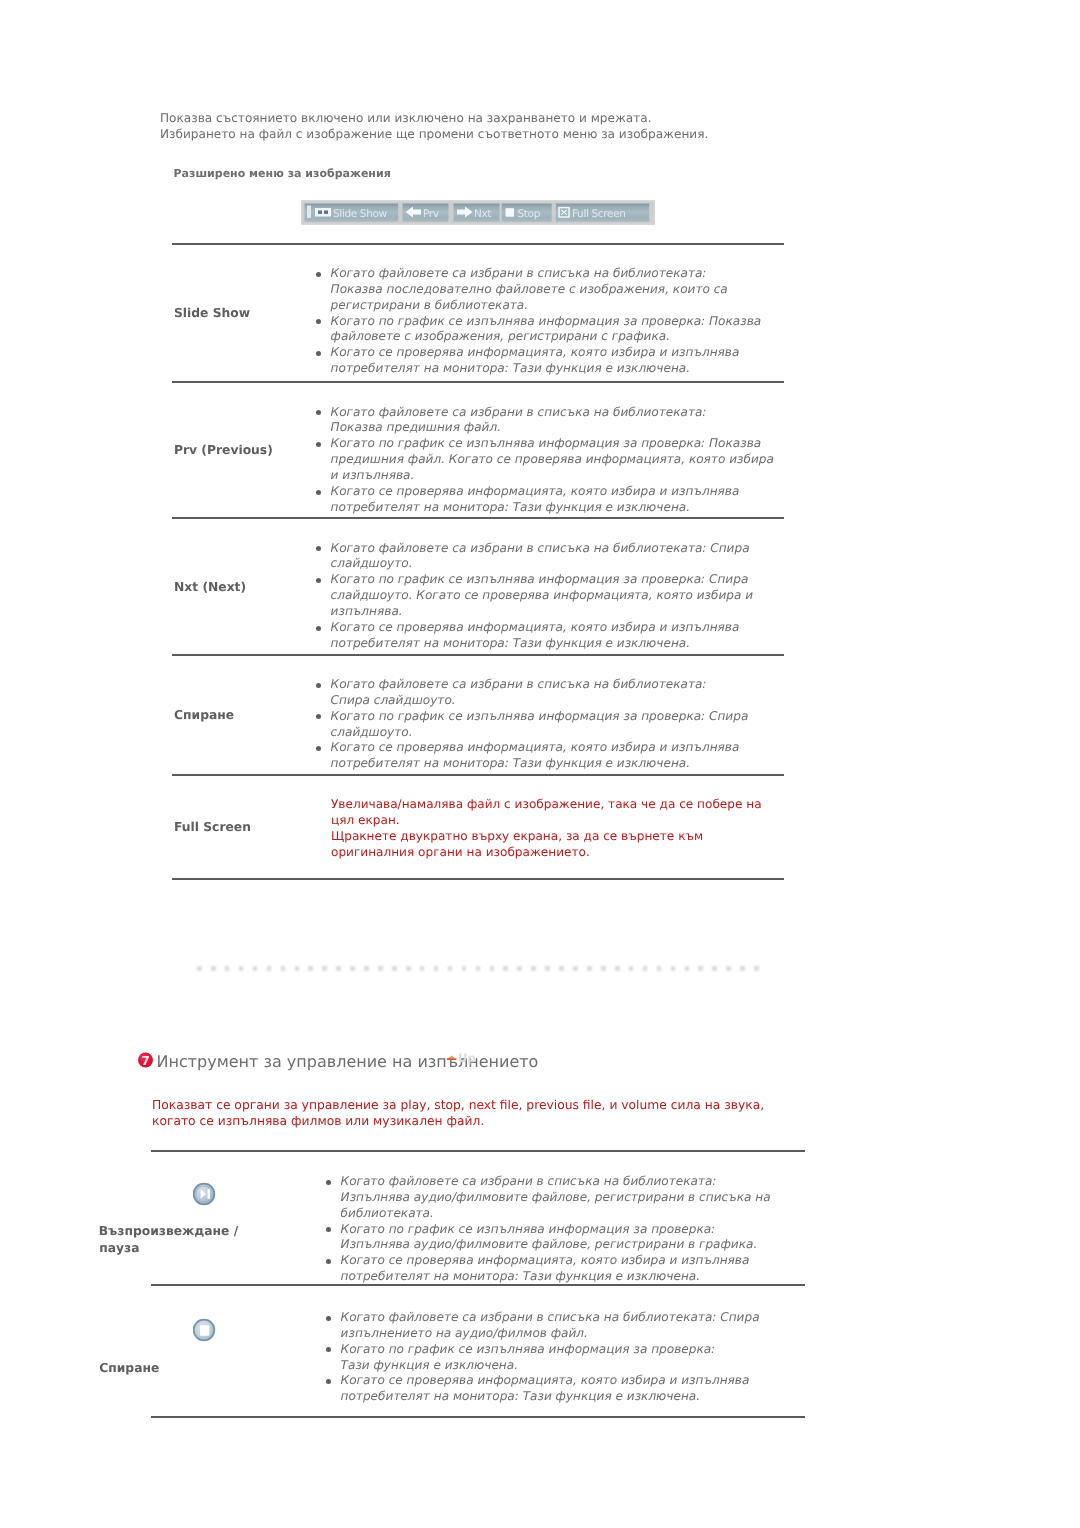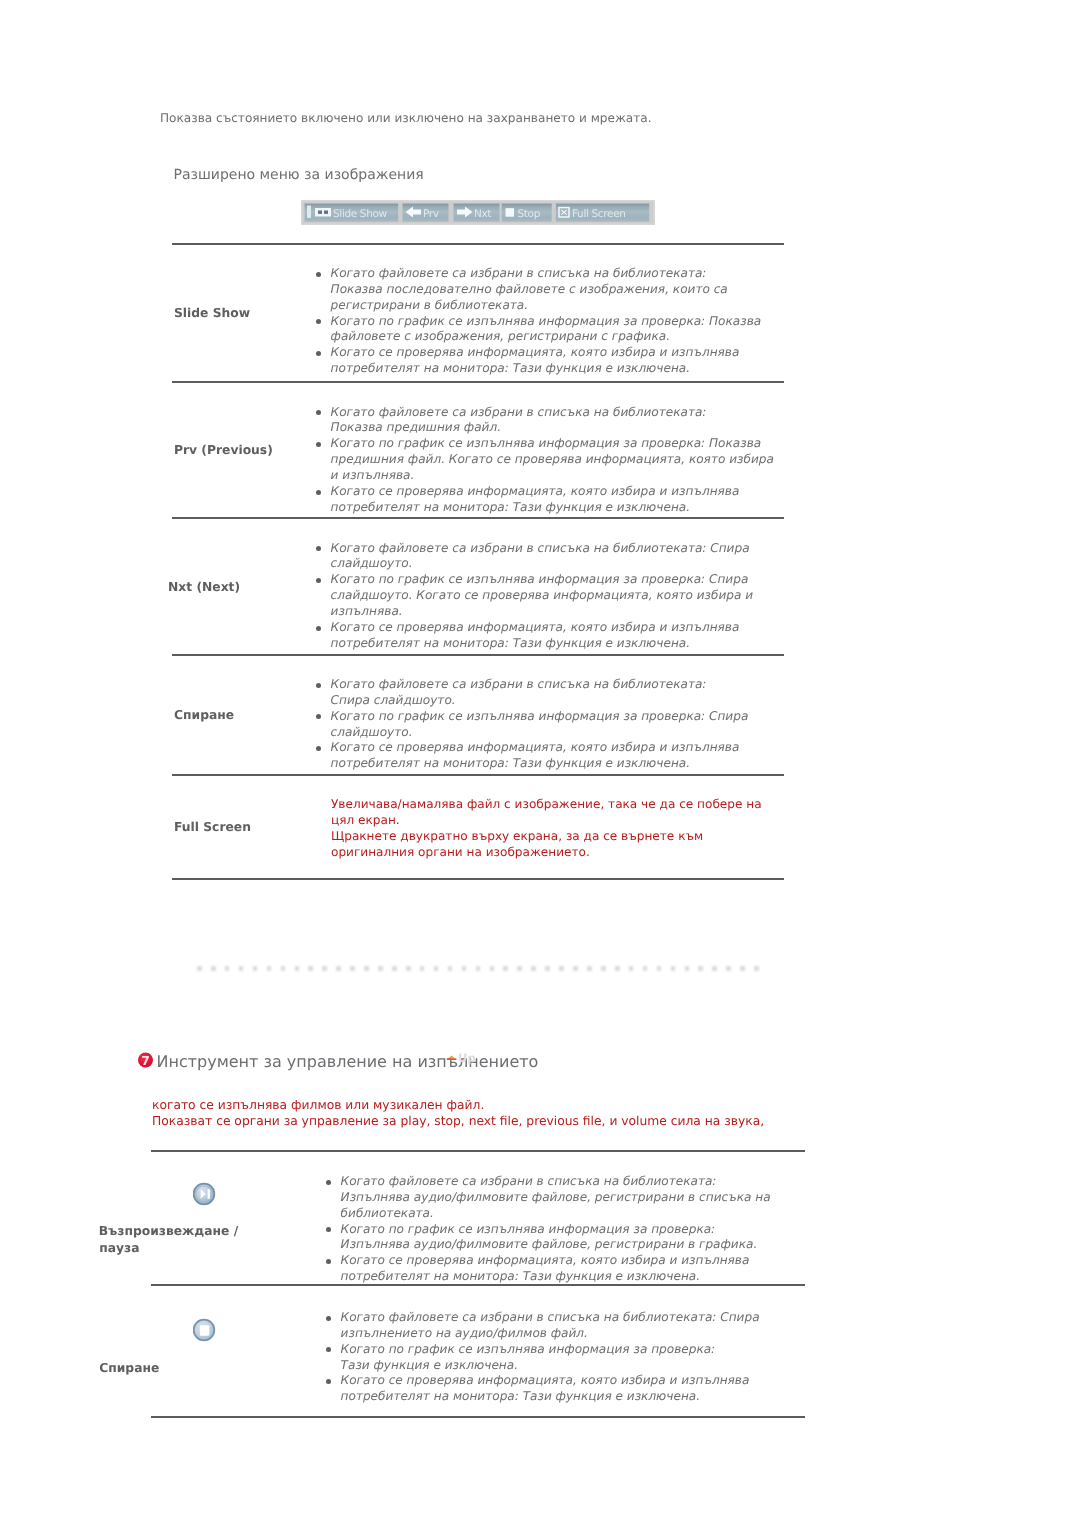--- a/index.html
+++ b/index.html
@@ -3,21 +3,21 @@
 <meta charset="utf-8">
 <style>
   html,body{margin:0;padding:0;}
   body{width:1080px;height:1528px;background:#ffffff;-webkit-font-smoothing:antialiased;text-rendering:geometricPrecision;
        font-family:"DejaVu Sans",sans-serif;color:#6d6e71;overflow:hidden;}
   .page{position:relative;width:948px;height:1528px;
        transform:translateZ(0);opacity:0.999;}
 
   .intro{position:absolute;left:160px;top:111px;width:700px;
          font-size:12.1px;line-height:15.9px;color:#6d6e71;white-space:nowrap;}
-  .subhead{position:absolute;left:173.5px;top:167px;font-size:14px;color:#6d6e71;}
+  .subhead{position:absolute;left:173.5px;top:167px;font-size:11px;color:#6d6e71;font-weight:bold;}
 
   .toolbar-wrap{position:absolute;left:301px;top:200px;filter:blur(0.75px) saturate(0.9);}
 
   .rule{position:absolute;background:#5c5c5c;height:2px;}
 
   .rowlabel{position:absolute;font-size:12.3px;font-weight:bold;color:#5e5f61;
             text-align:left;line-height:18.5px;white-space:nowrap;}
   .rowlabel.lft{text-align:left;}
   .bullets{position:absolute;font-size:12.1px;line-height:15.85px;color:#6d6e71;}
   .bullets .li{position:relative;padding-left:21.6px;margin:0;font-style:italic;}
@@ -36,20 +36,21 @@
   .rowicon{position:absolute;filter:blur(0.75px);}
   .uplink{position:absolute;white-space:nowrap;}
 </style>
 </head>
 <body>
 
 <div class="page">
 
   <div class="intro">
     <div>Показва състоянието включено или изключено на захранването и мрежата.</div>
+    <div>Избирането на файл с изображение ще промени съответното меню за изображения.</div>
   </div>
 
   <div class="subhead">Разширено меню за изображения</div>
 
   <div class="toolbar-wrap">
     <svg width="354" height="25" viewBox="0 0 354 25">
       <defs>
         <linearGradient id="btng" x1="0" y1="0" x2="0" y2="1">
           <stop offset="0" stop-color="#7d95a1"></stop>
           <stop offset="0.14" stop-color="#92a9b4"></stop>
@@ -115,21 +116,21 @@
     <div class="li">Когато се проверява информацията, която избира и изпълнява потребителят на монитора: Тази функция е изключена.</div>
   </div>
 
   <div class="rowlabel lft" style="left:174px;top:441px;">Prv (Previous)</div>
   <div class="bullets" style="left:309px;top:404.5px;width:469px;">
     <div class="li">Когато файловете са избрани в списъка на библиотеката:<br>Показва предишния файл.</div>
     <div class="li">Когато по график се изпълнява информация за проверка: Показва предишния файл. Когато се проверява информацията, която избира и изпълнява.</div>
     <div class="li">Когато се проверява информацията, която избира и изпълнява потребителят на монитора: Тази функция е изключена.</div>
   </div>
 
-  <div class="rowlabel lft" style="left:168px;top:578px;text-align:center;">Nxt (Next)</div>
+  <div class="rowlabel lft" style="left:174px;top:578px;text-align:center;">Nxt (Next)</div>
   <div class="bullets" style="left:309px;top:540.5px;width:469px;">
     <div class="li">Когато файловете са избрани в списъка на библиотеката: Спира слайдшоуто.</div>
     <div class="li">Когато по график се изпълнява информация за проверка: Спира слайдшоуто. Когато се проверява информацията, която избира и изпълнява.</div>
     <div class="li">Когато се проверява информацията, която избира и изпълнява потребителят на монитора: Тази функция е изключена.</div>
   </div>
 
   <div class="rowlabel lft" style="left:174px;top:706px;">Спиране</div>
   <div class="bullets" style="left:309px;top:677px;width:469px;">
     <div class="li">Когато файловете са избрани в списъка на библиотеката:<br>Спира слайдшоуто.</div>
     <div class="li">Когато по график се изпълнява информация за проверка: Спира слайдшоуто.</div>
@@ -162,22 +163,22 @@
   </div>
   <div class="uplink" style="left:446px;top:1050px;">
     <svg width="36" height="16" viewBox="0 0 36 16">
       <path d="M2.0 8.5 L5.6 5.4 L9.2 8.5 Z" fill="#f3a13a"></path>
       <path d="M0.8 8.3 L10.4 8.3 L10.4 10.0 L0.8 10.0 Z" fill="#e5562c"></path>
       <text x="12" y="12.4" font-family="'DejaVu Sans',sans-serif" font-size="11.6" font-weight="bold" fill="#dcdcdc">Up</text>
     </svg>
   </div>
 
   <div class="plain big" style="left:152px;top:1097px;width:700px;white-space:nowrap;">
+    <div>Показват се органи за управление за play, stop, next file, previous file, и volume сила на звука,</div>
     <div>когато се изпълнява филмов или музикален файл.</div>
-    <div>Показват се органи за управление за play, stop, next file, previous file, и volume сила на звука,</div>
   </div>
 
   <div class="rule" style="left:151px;top:1150px;width:654px;"></div>
   <div class="rule" style="left:151px;top:1284px;width:654px;"></div>
   <div class="rule" style="left:151px;top:1416px;width:654px;"></div>
 
   <div class="rowicon" style="left:192.5px;top:1182px;">
     <svg width="23" height="24" viewBox="0 0 23 24">
       <defs>
         <radialGradient id="ppg" cx="0.42" cy="0.32" r="0.80">

